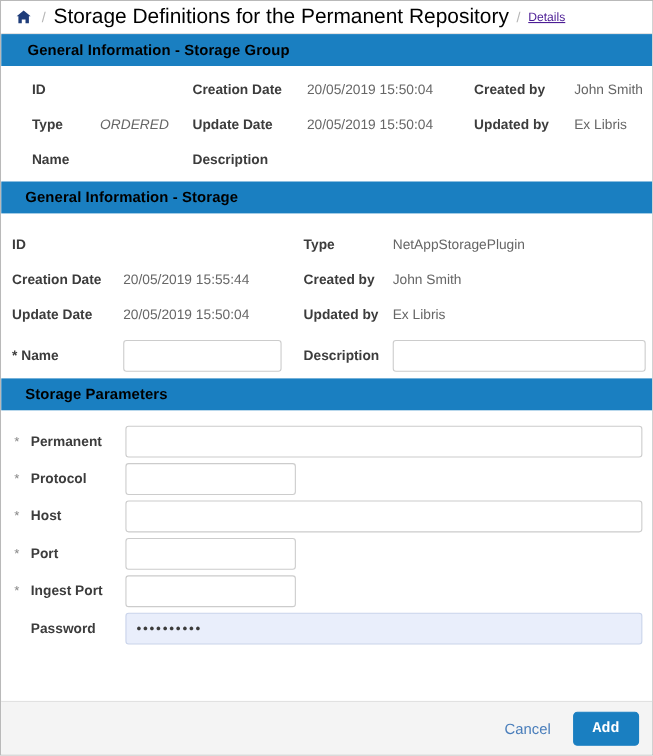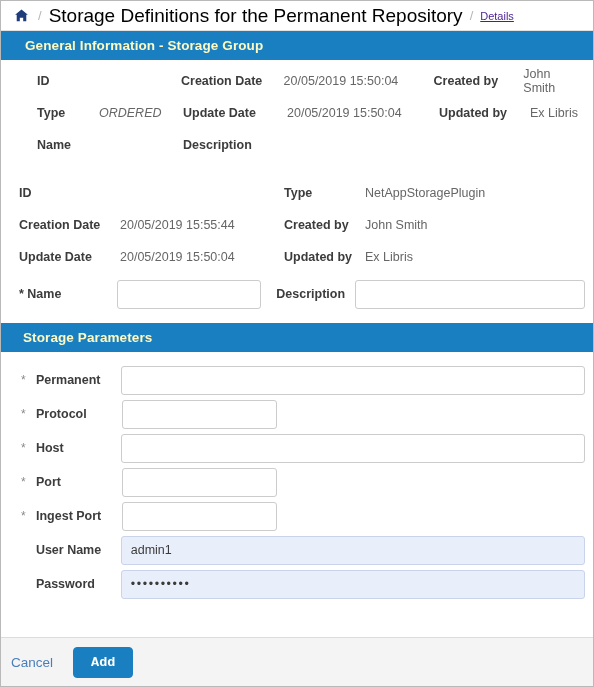--- a/index.html
+++ b/index.html
@@ -66,33 +66,33 @@
   .content {
     flex: 1 1 auto;
     position: relative;
     overflow: hidden;
     background: #ffffff;
   }
 
   
   .section-header {
     background: #1a7fc1;
-    color: #fef9c3;
+    color: #000000;
     font-weight: bold;
     font-size: 13.5px;
     height: 29px;
     line-height: 29px;
     padding-left: 24px;
     box-sizing: border-box;
     letter-spacing: 0.1px;
   }
   .section-header.indent2 { padding-left: 22px; }
 
   
-  .panel { padding: 8px; }
+  .panel { padding: 0; }
 
   .row3 {
     display: flex;
     align-items: center;
     height: 32px;
   }
   .row3 .lbl {
     font-weight: bold;
     color: #3c3c3c;
     font-size: 12.5px;
@@ -178,20 +178,21 @@
   .w-short { width: 155px; }
 
   
   .footer {
     flex: 0 0 49px;
     height: 49px;
     background: #f4f4f4;
     border-top: 1px solid #dcdcdc;
     display: flex;
     align-items: center;
+    justify-content: flex-end;
     padding-right: 12px;
     box-sizing: border-box;
   }
   .btn-cancel {
     background: none;
     border: none;
     color: #4a7ebb;
     font-family: "Liberation Sans", sans-serif;
     font-size: 13.5px;
     cursor: pointer;
@@ -253,20 +254,21 @@
 
       <div class="row3">
         <span class="lbl c1-lbl">Name</span>
         <span class="val c1-val"></span>
         <span class="lbl c2-lbl">Description</span>
         <span class="val c2-val"></span>
       </div>
 
     </div>
 
+    <div class="section-header indent2">General Information - Storage</div>
 
     <div class="panel" style="padding-top:12px;">
 
       <div class="row2">
         <span class="lbl s2-lbl">ID</span>
         <span class="val s2-val"></span>
         <span class="lbl s2-lbl-b">Type</span>
         <span class="val s2-val-b">NetAppStoragePlugin</span>
       </div>
 
@@ -324,25 +326,20 @@
         <span class="param-lbl">Port</span>
         <input class="txt w-short" type="text" value="" style="">
       </div>
 
       <div class="param-row">
         <span class="star">*</span>
         <span class="param-lbl">Ingest Port</span>
         <input class="txt w-short" type="text" value="" style="">
       </div>
 
-      <div class="param-row">
-        <span class="star blank">*</span>
-        <span class="param-lbl">User Name</span>
-        <input class="txt w-full filled" type="text" value="admin1" style="">
-      </div>
 
       <div class="param-row">
         <span class="star blank">*</span>
         <span class="param-lbl">Password</span>
         <input class="txt w-full filled pw" type="text" value="••••••••••" style="">
       </div>
 
     </div>
 
   </div>

